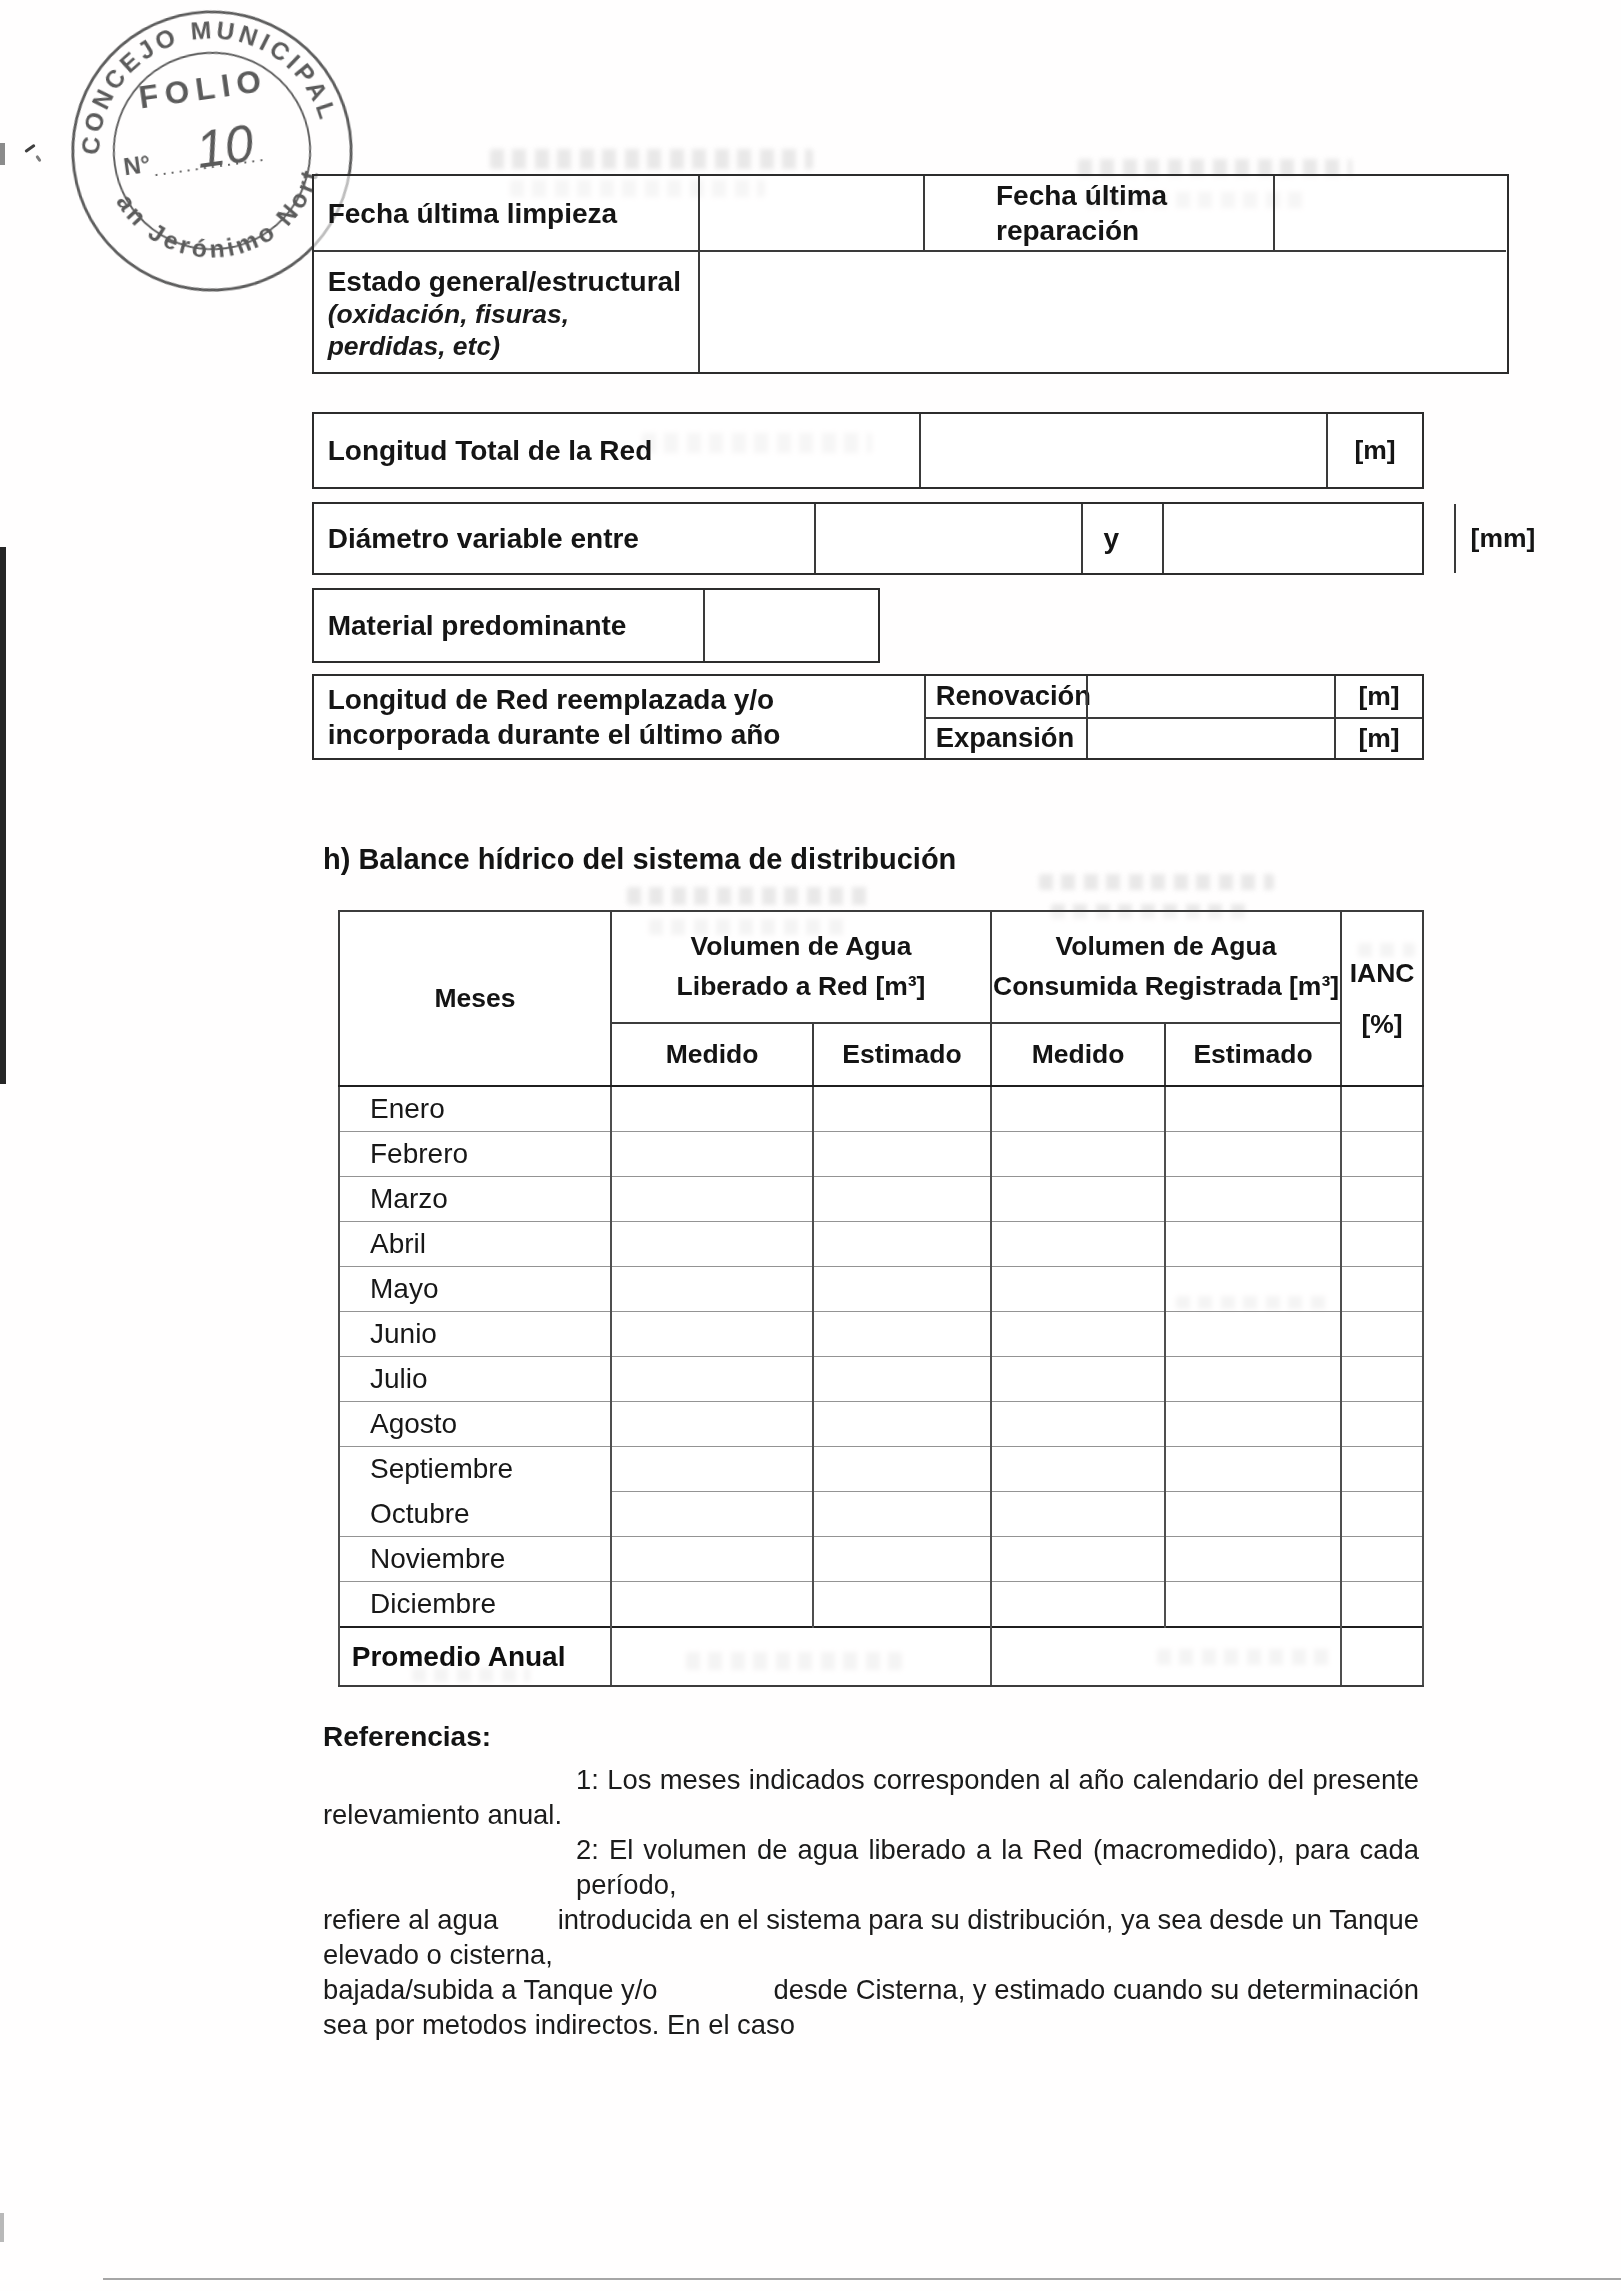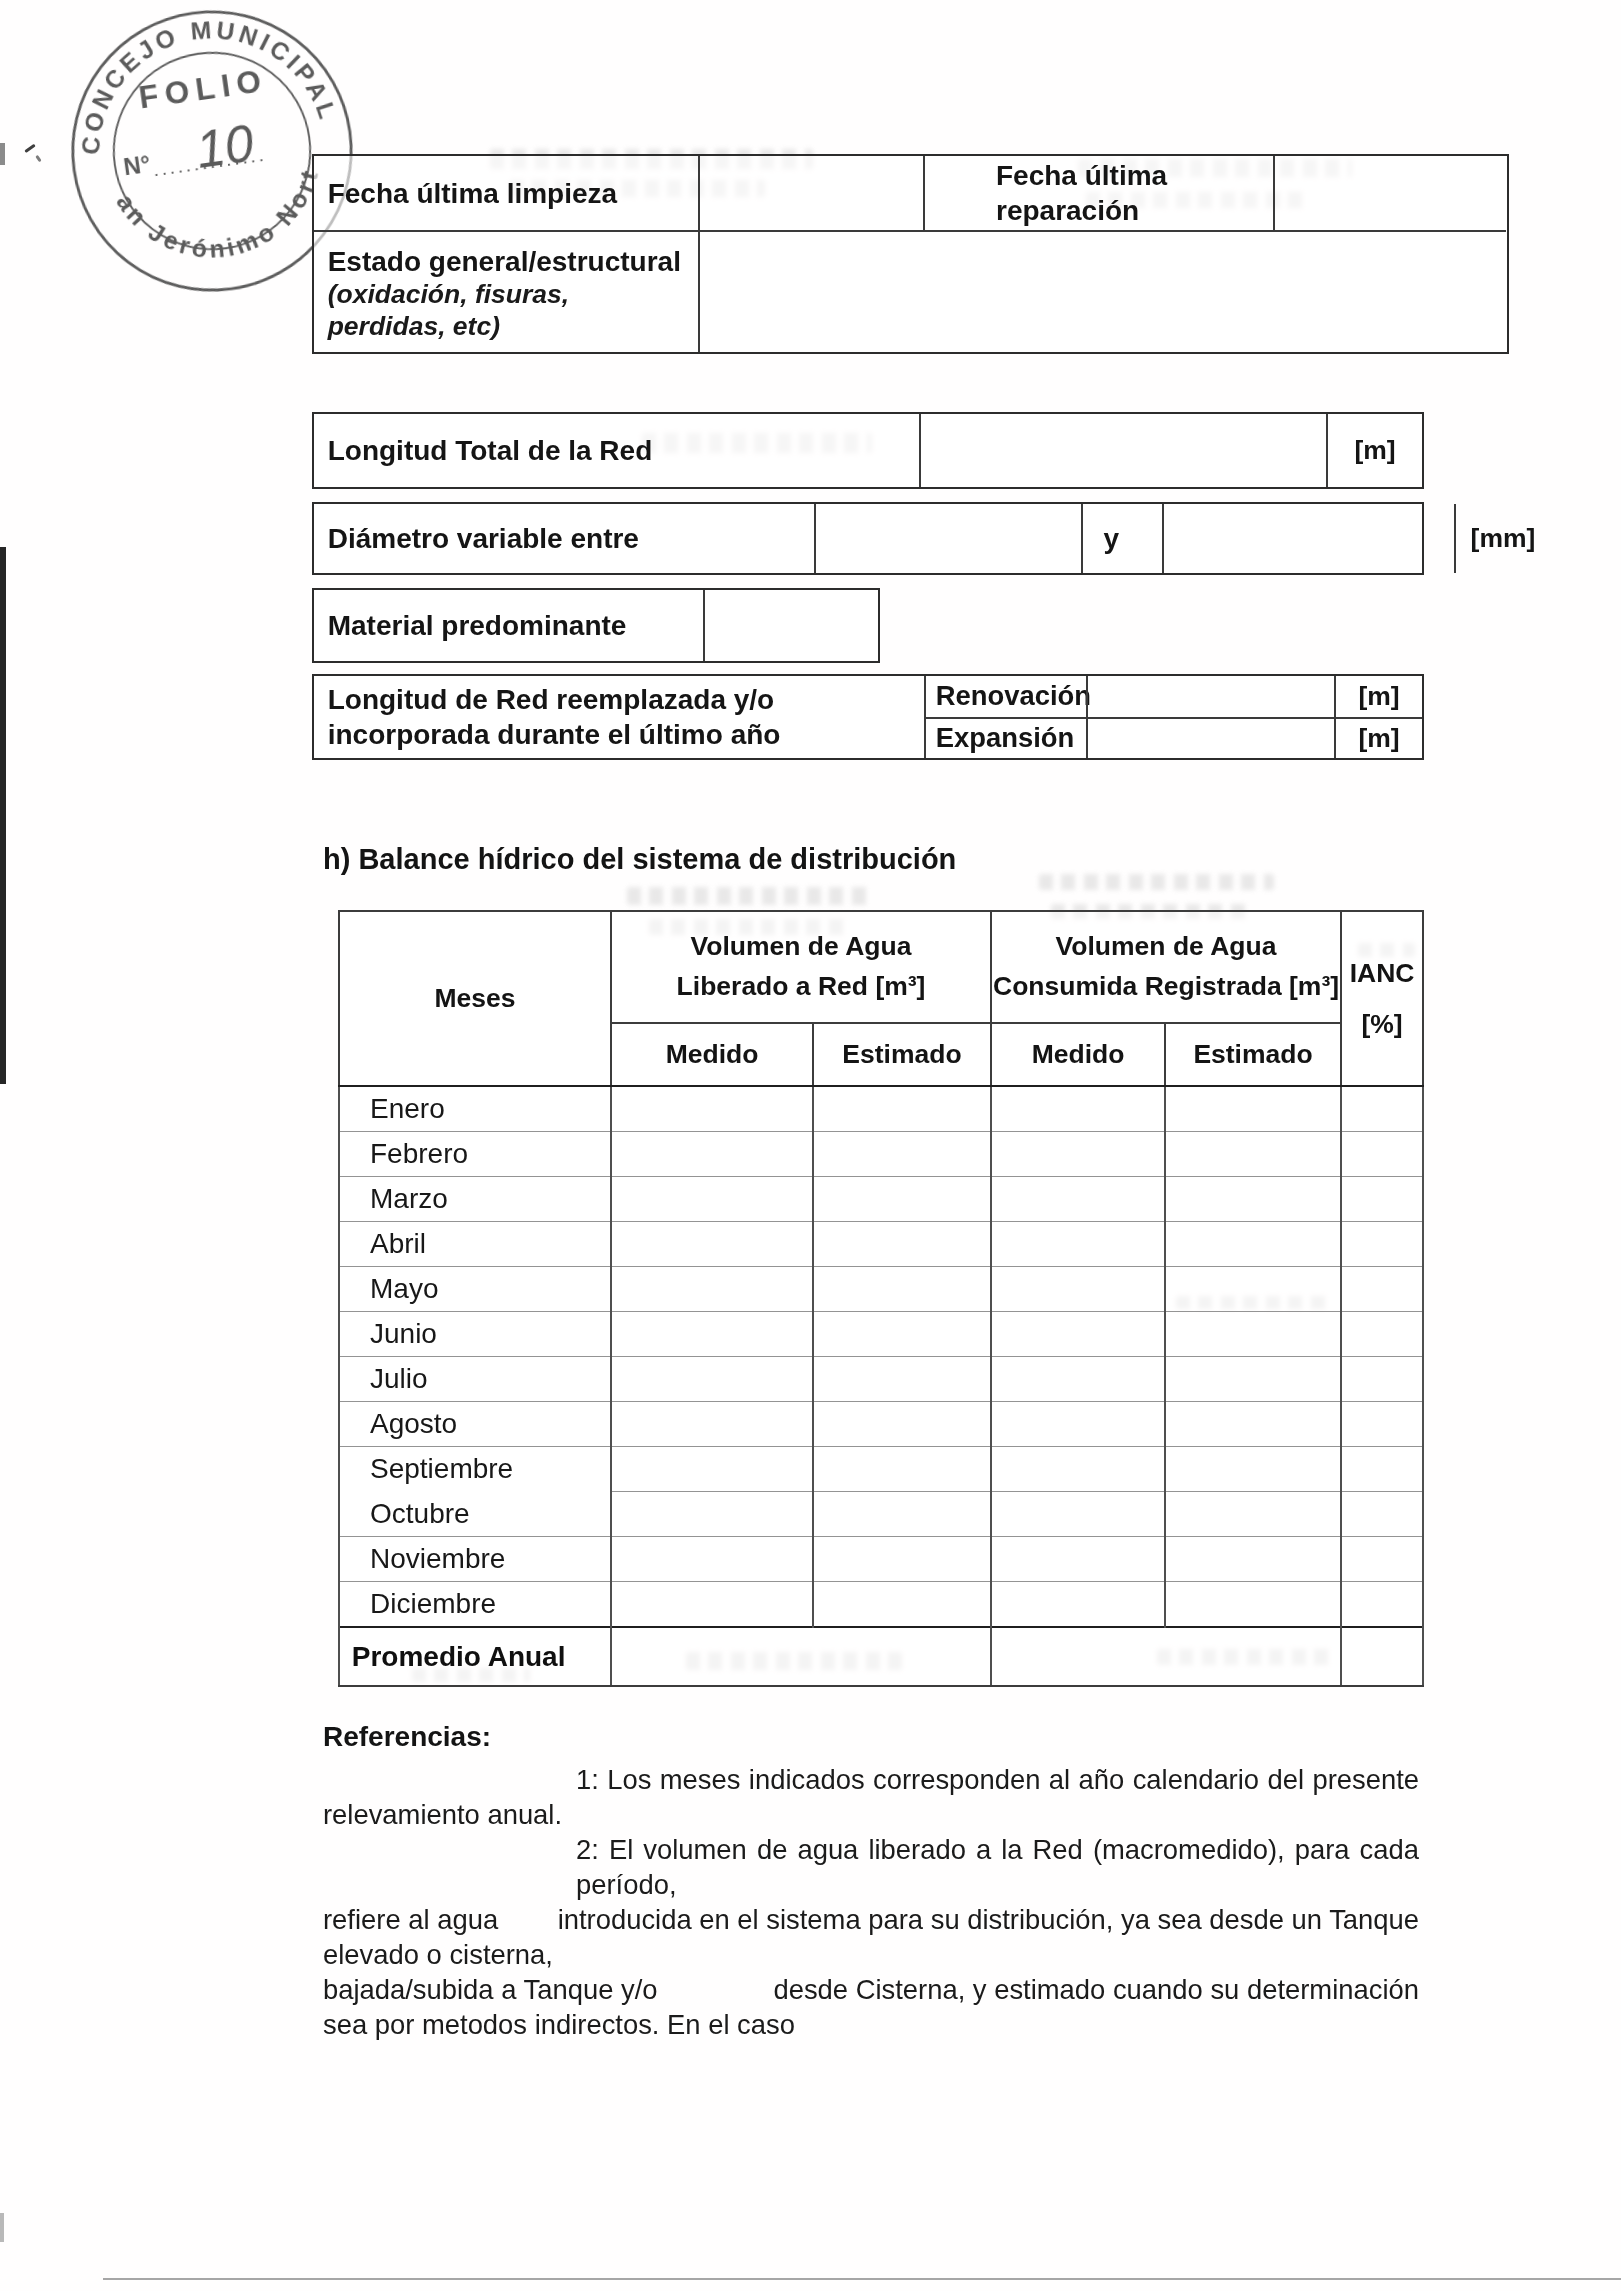--- a/index.html
+++ b/index.html
@@ -117,21 +117,21 @@
     </text>
     <text class="st-arc">
       <textPath href="#arcBot" startOffset="50%" text-anchor="middle">* San Jerónimo Norte *</textPath>
     </text>
     <text class="st-folio" x="150" y="95" text-anchor="middle">FOLIO</text>
     <text class="st-no" x="56" y="163">N°</text>
     <text class="st-dots" x="86" y="168">..............</text>
     <text class="st-ten" x="134" y="166">10</text>
   </svg>
 
-  <div class="box" style="left:312px;top:154px;width:1193px;height:196px;grid-template-columns:384px 225px 350px 233px;grid-template-rows:74px 122px;">
+  <div class="box" style="left:312px;top:174px;width:1193px;height:196px;grid-template-columns:384px 225px 350px 233px;grid-template-rows:74px 122px;">
     <div class="cell first">
       <div class="lbl">Fecha última limpieza</div>
     </div>
     <div class="cell"></div>
     <div class="cell">
       <div class="lbl" style="padding-left:71px;">Fecha última reparación</div>
     </div>
     <div class="cell"></div>
     <div class="cell first bt">
       <div class="lbl" style="padding-bottom:0;">Estado general/estructural</div>

